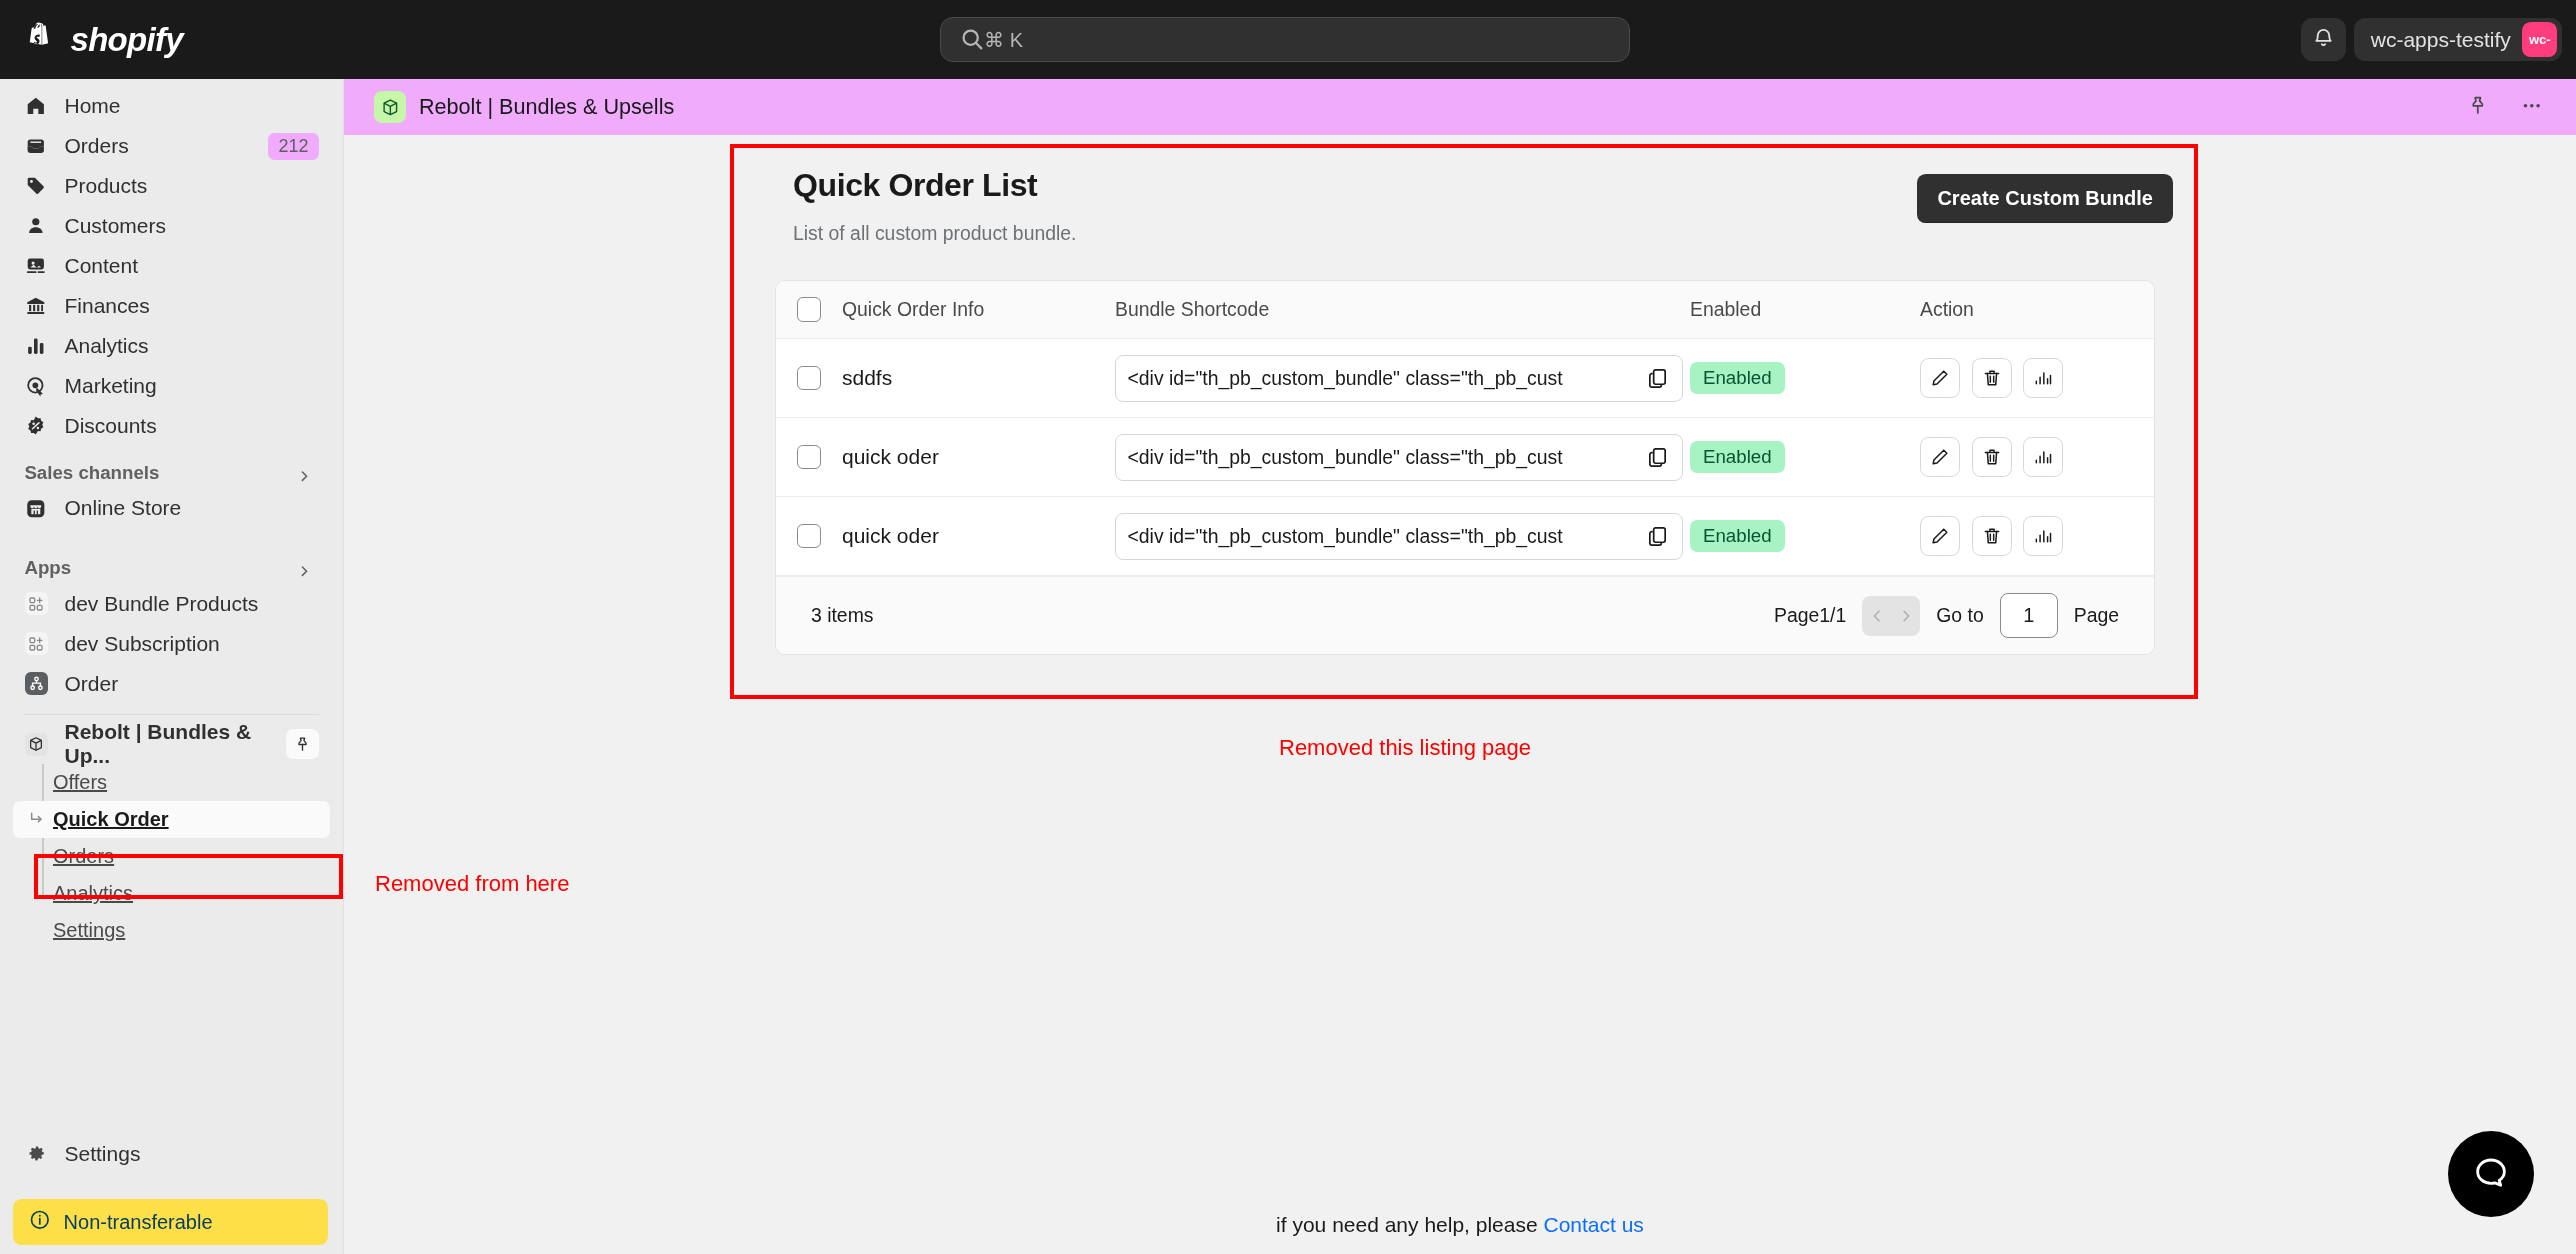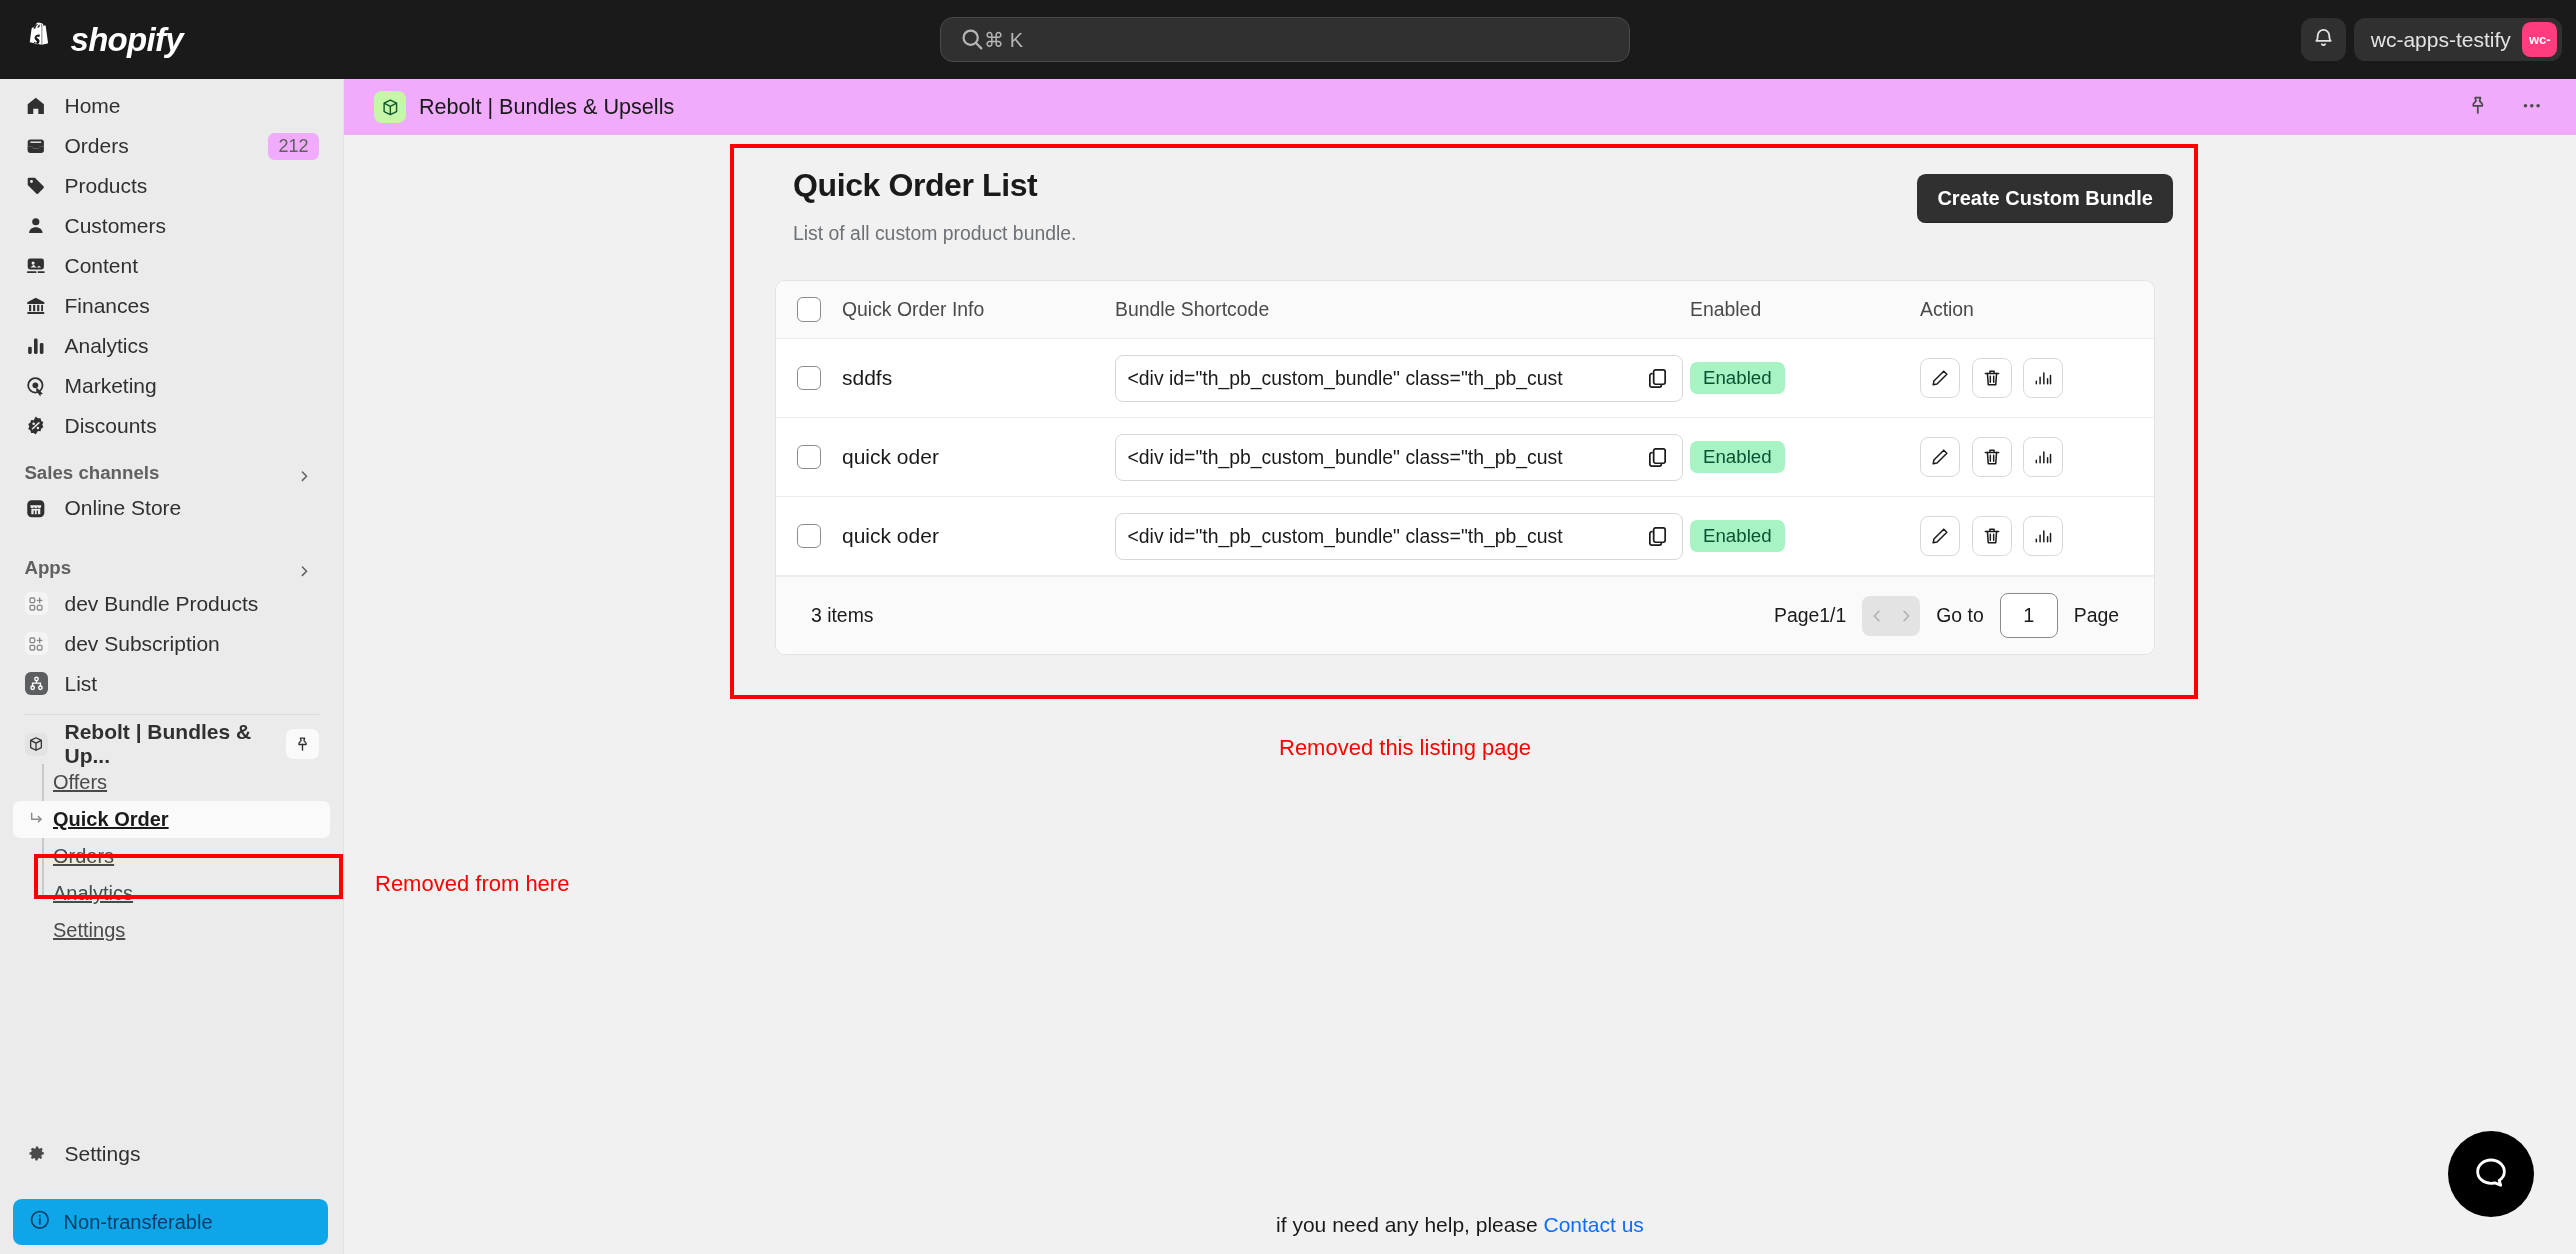--- a/index.html
+++ b/index.html
@@ -87,21 +87,21 @@
   .tree-line {
     position: absolute; left: 42px; width: 2.2px; background: #c9c9c9;
   }
   .divider { height: 0.7px; background: #dbdbdb; margin: 10px 24.4px; }
   .pin-btn {
     width: 33px; height: 30px; border-radius: 7.2px; background: #fafafa;
     display: flex; align-items: center; justify-content: center;
   }
   .nontransfer {
     position: absolute; left: 13px; bottom: 10px; width: 315px; height: 46px;
-    background: #0ea5e9; border-radius: 8.6px;
+    background: #fde047; border-radius: 8.6px;
     display: flex; align-items: center; gap: 13px; padding-left: 16px;
     color: #0a3d62; font-size: 20px;
   }
 
   
   .page-header {
     position: absolute; top: 79px; left: 344px;
     width: 2232px; height: 56px;
     display: flex; align-items: center;
     background: #f0abfc;
@@ -393,21 +393,21 @@
   </div>
   <div class="nav-item">
     <span class="icon app-icon-box" style="background:#5c5f62">
       <svg viewBox="0 0 24 24" width="17" height="17" fill="none" stroke="#fff" stroke-width="2">
           <circle cx="12" cy="5.5" r="2.4"></circle>
           <circle cx="6.5" cy="18" r="2.4"></circle>
           <circle cx="17.5" cy="18" r="2.4"></circle>
           <path d="M12 8v3.5M12 11.5H6.5V15.6M12 11.5h5.5V15.6" stroke-linecap="round"></path>
         </svg>
     </span>
-    <span class="label">List</span>
+    <span class="label">Order</span>
   </div>
 
   <div class="divider"></div>
 
   <div class="nav-item" style="font-weight:700">
     <span class="icon app-icon-box" style="background:#e3e3e3">
       <svg viewBox="0 0 24 24" width="16" height="16" fill="none" stroke="#303030" stroke-width="1.9" stroke-linejoin="round">
           <path d="M12 2.6l8 4v10.8l-8 4-8-4V6.6z"></path>
           <path d="M4 6.6l8 4 8-4M12 10.6V21.4"></path>
         </svg>

